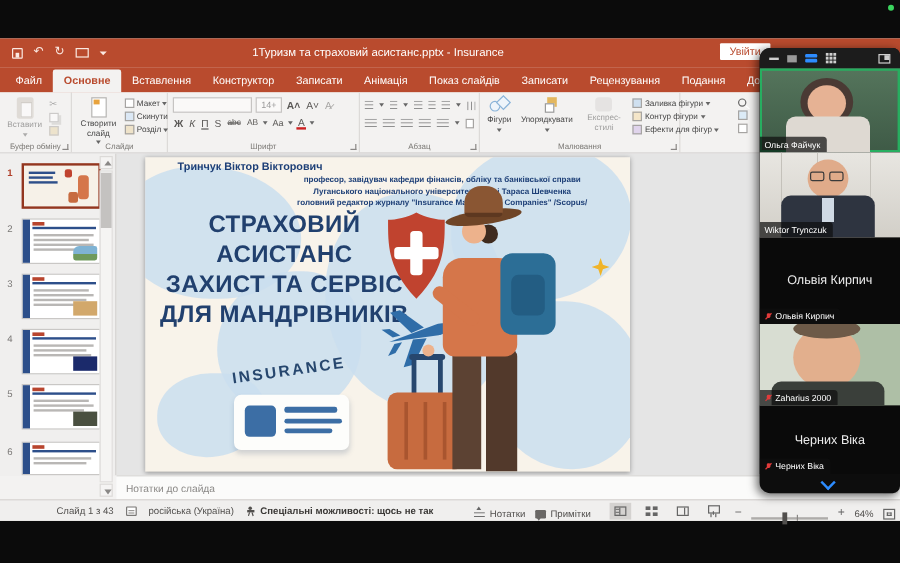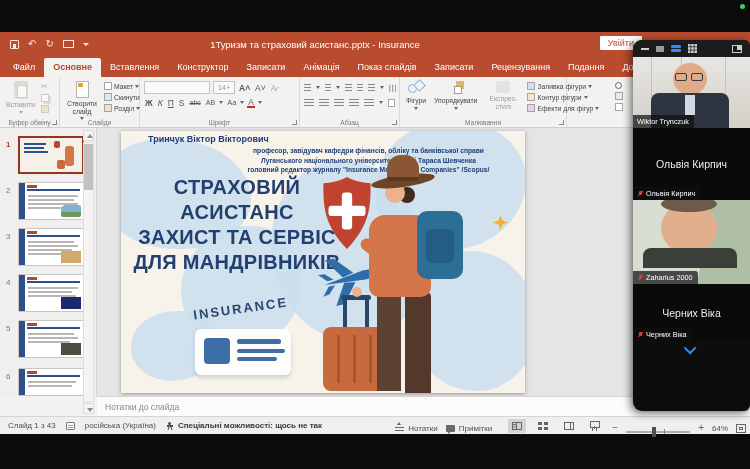--- a/index.html
+++ b/index.html
@@ -85,21 +85,21 @@
   .ins-card{position:absolute;left:74px;top:198px;width:96px;height:46px;background:#fdfdfb;border-radius:6px;box-shadow:0 3px 4px rgba(90,110,140,.25);}
   .ins-sq{position:absolute;left:9px;top:9px;width:26px;height:26px;background:#3c6ea5;border-radius:4px;}
   .ins-l{position:absolute;background:#3c6ea5;border-radius:2px;}
   .tvp{position:absolute;}
 
   .notesbar{position:absolute;left:97px;top:364px;width:653px;height:20px;background:#fbfbfa;border-top:1px solid #d8d6d4;display:flex;align-items:center;padding-left:8px;}
   .notesbar .ph{font-size:8.5px;color:#8a8886;}
   .ribbon-pin{position:absolute;right:2px;top:367px;width:12px;height:12px;background:#f0efee;border:1px solid #dcdad8;display:flex;align-items:center;justify-content:center;}
 
   .statusbar{position:absolute;left:0;top:384px;width:100%;height:18px;background:#f0efee;border-top:1px solid #d6d4d2;display:flex;align-items:center;font-size:8px;color:#514f4d;}
-  .sb-left{display:flex;align-items:center;gap:10px;padding-left:8px;flex:1;white-space:nowrap;}
+  .sb-left{display:flex;align-items:center;gap:10px;padding-left:8px;flex:1;white-space:nowrap;margin-left:39px;}
   .sb-right{display:flex;align-items:flex-end;gap:8px;padding-right:4px;white-space:nowrap;}
   .book-ic{width:9px;height:8px;border:1px solid #7a7876;border-radius:1px;background:linear-gradient(#fff 0 0) , #f5f4f3;position:relative;}
   .book-ic:after{content:"";position:absolute;left:1px;top:2px;width:5px;height:1px;background:#9a9896;box-shadow:0 2px 0 #9a9896;}
   .acc-ic{width:8px;height:8px;position:relative;}
   .acc-ic .h{position:absolute;left:2.5px;top:0;width:3px;height:3px;border-radius:50%;background:#514f4d;}
   .acc-ic .b{position:absolute;left:1px;top:3.5px;width:6px;height:1.5px;background:#514f4d;}
   .acc-ic .l{position:absolute;left:2px;top:5px;width:1.3px;height:3px;background:#514f4d;transform:rotate(18deg);}
   .acc-ic .r{position:absolute;right:2px;top:5px;width:1.3px;height:3px;background:#514f4d;transform:rotate(-18deg);}
   .sb-bold{font-weight:bold;color:#3a3836;}
   .vbtn{width:18px;height:14px;display:flex;align-items:center;justify-content:center;}
@@ -545,20 +545,28 @@
       <span class="mc-min"></span>
       <span class="mc-sq"></span>
       <span class="mc-strip">
           <i></i>
           <i></i>
         </span>
       <span class="mc-grid"></span>
       <span class="mc-spk"></span>
     </div>
 
+    <div class="tile" style="height:70px;background:linear-gradient(#55755c,#3e5a46);box-shadow:inset 0 0 0 2px #27ae60;">
+      <span class="p-head" style="left:34px;top:8px;width:44px;height:40px;background:#4a3a34;"></span>
+      <span class="p-head" style="left:40px;top:14px;width:32px;height:30px;background:#e6b294;"></span>
+      <span class="p-body" style="left:22px;top:40px;width:70px;height:30px;background:#ded9d2;"></span>
+      <div class="nm">
+          <span>Ольга Файчук</span>
+        </div>
+    </div>
 
     <div class="tile" style="height:71px;background:linear-gradient(#e8e6e1,#d2cfc8);">
       <span style="position:absolute;left:0;top:0;width:100%;height:100%;background:linear-gradient(90deg,transparent 18px,#c4c1ba 18px 19px,transparent 19px 48px,#c4c1ba 48px 49px,transparent 49px 92px,#c4c1ba 92px 93px,transparent 93px);"></span>
       <span class="p-head" style="left:40px;top:6px;width:34px;height:32px;background:#e0ab8a;"></span>
       <span style="position:absolute;left:42px;top:16px;width:12px;height:8px;border:1.5px solid #3a3a3a;border-radius:2px;"></span>
       <span style="position:absolute;left:58px;top:16px;width:12px;height:8px;border:1.5px solid #3a3a3a;border-radius:2px;"></span>
       <span class="p-body" style="left:18px;top:36px;width:78px;height:35px;background:#2e3440;"></span>
       <span style="position:absolute;left:52px;top:38px;width:10px;height:20px;background:#cfd9e4;"></span>
       <div class="nm">
           <span>Wiktor Trynczuk</span>
@@ -566,21 +574,21 @@
     </div>
 
     <div class="tile" style="height:72px;background:#0a0a0a;">
       <div class="center-nm">Ольвія Кирпич</div>
       <div class="nm">
           <span class="mic-off"></span>
           <span>Ольвія Кирпич</span>
         </div>
     </div>
 
-    <div class="tile" style="height:84px;background:linear-gradient(100deg,#d8ddd2 60%,#aebfa6 60%);">
+    <div class="tile" style="height:68px;background:linear-gradient(100deg,#d8ddd2 60%,#aebfa6 60%);">
       <span class="p-head" style="left:28px;top:2px;width:56px;height:52px;background:#e2af8d;"></span>
       <span style="position:absolute;left:28px;top:-4px;width:56px;height:16px;background:#6d5a48;border-radius:50%;"></span>
       <span class="p-body" style="left:10px;top:48px;width:94px;height:20px;background:#3a3f3a;"></span>
       <div class="nm">
           <span class="mic-off"></span>
           <span>Zaharius 2000</span>
         </div>
     </div>
 
     <div class="tile" style="height:57px;background:#0a0a0a;">

